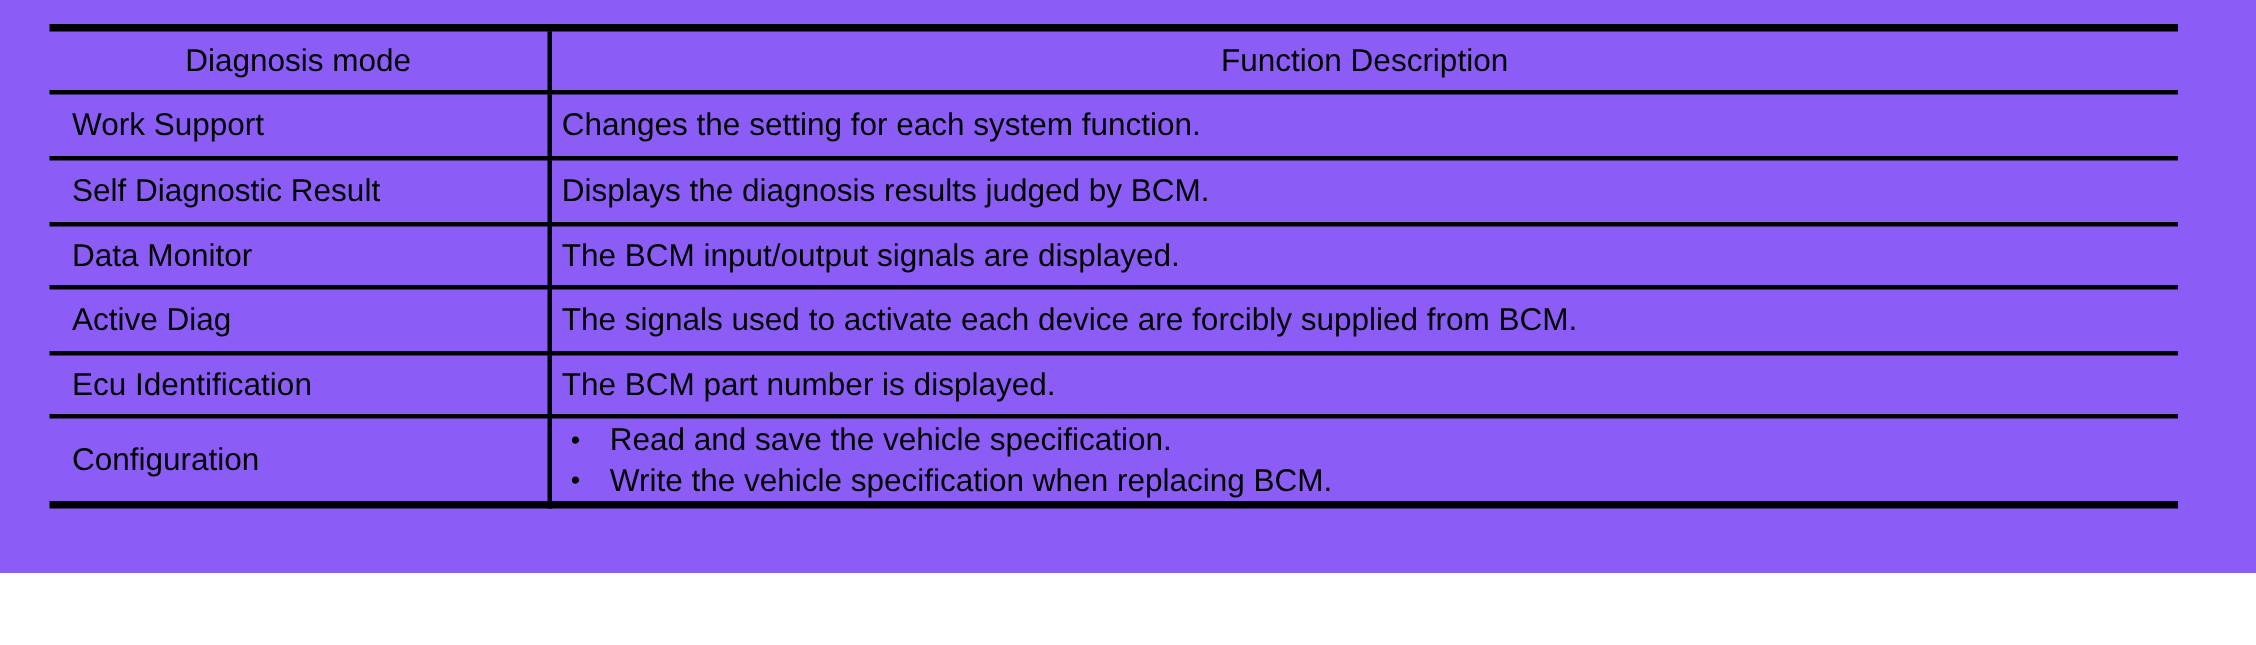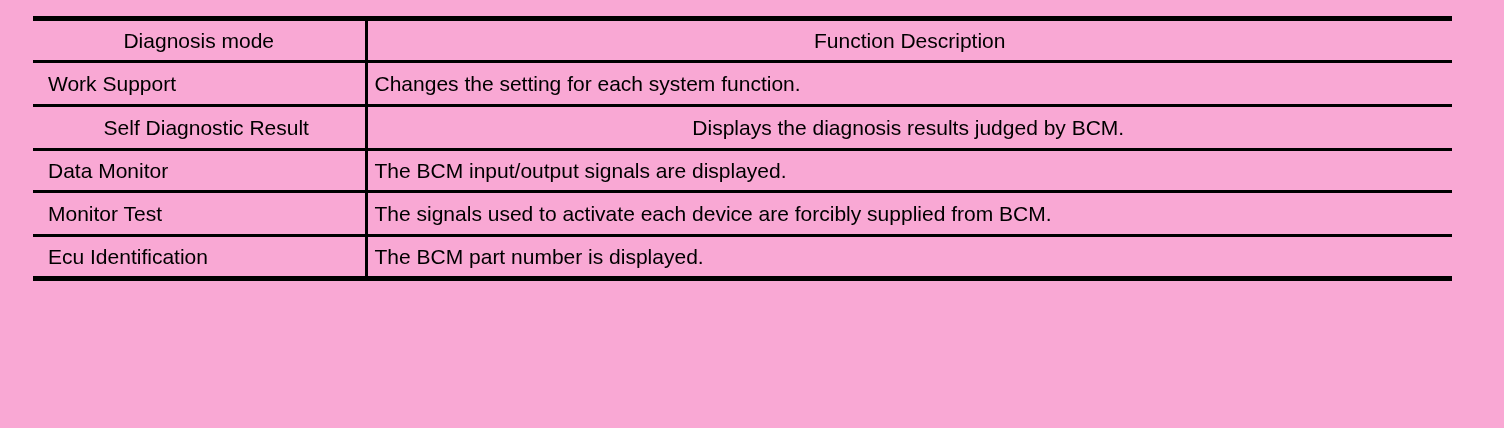--- a/index.html
+++ b/index.html
@@ -3,22 +3,22 @@
 <meta charset="utf-8">
 <style>
   html, body {
     margin: 0;
     padding: 0;
     background: #ffffff;
   }
   .page {
     position: relative;
     width: 1504px;
-    height: 428px;
-    background: #f9a8d4;
+    height: 382px;
+    background: #8b5cf6;
     font-family: "Liberation Sans", sans-serif;
     color: #000000;
     overflow: hidden;
   }
   table.diag-table {
     position: absolute;
     left: 33px;
     top: 16px;
     width: 1419px;
     border-collapse: collapse;
@@ -42,21 +42,21 @@
     border-right: 3px solid #000000;
   }
   .diag-table tbody tr:last-child th,
   .diag-table tbody tr:last-child td {
     border-bottom: none;
   }
   th.hdr { text-align: center; height: 39px; }
   td.cell-mode { text-align: left; padding-left: 15px; }
   td.cell-desc { text-align: left; padding-left: 7px; padding-right: 10px; }
   .h-r0 > td { height: 41px; }
-  .h-r1 > td { height: 41px; text-align: center; }
+  .h-r1 > td { height: 41px; }
   .h-r2 > td { height: 69px; }
   .h-r3 > td { height: 39px; }
   .h-r4 > td { height: 41px; }
   .h-r5 > td { height: 39px; }
   .h-r6 > td { height: 55px; }
   .desc-line { white-space: nowrap; }
   .bullet-line { white-space: nowrap; padding-left: 6px; }
   .bullet {
     display: inline-block;
     width: 26px;
@@ -92,26 +92,33 @@
           <div class="desc-line">Displays the diagnosis results judged by BCM.</div>
         </td>
       </tr>
       <tr class="h-r3">
         <td class="cell-mode">Data Monitor</td>
         <td class="cell-desc">
           <div class="desc-line">The BCM input/output signals are displayed.</div>
         </td>
       </tr>
       <tr class="h-r4">
-        <td class="cell-mode">Monitor Test</td>
+        <td class="cell-mode">Active Diag</td>
         <td class="cell-desc">
           <div class="desc-line">The signals used to activate each device are forcibly supplied from BCM.</div>
         </td>
       </tr>
       <tr class="h-r5">
         <td class="cell-mode">Ecu Identification</td>
         <td class="cell-desc">
           <div class="desc-line">The BCM part number is displayed.</div>
         </td>
       </tr>
+      <tr class="h-r6">
+        <td class="cell-mode">Configuration</td>
+        <td class="cell-desc">
+          <div class="bullet-line"><span class="bullet">•</span><span>Read and save the vehicle specification.</span></div>
+          <div class="bullet-line"><span class="bullet">•</span><span>Write the vehicle specification when replacing BCM.</span></div>
+        </td>
+      </tr>
     </tbody>
   </table>
 </div>
 
 </body></html>

